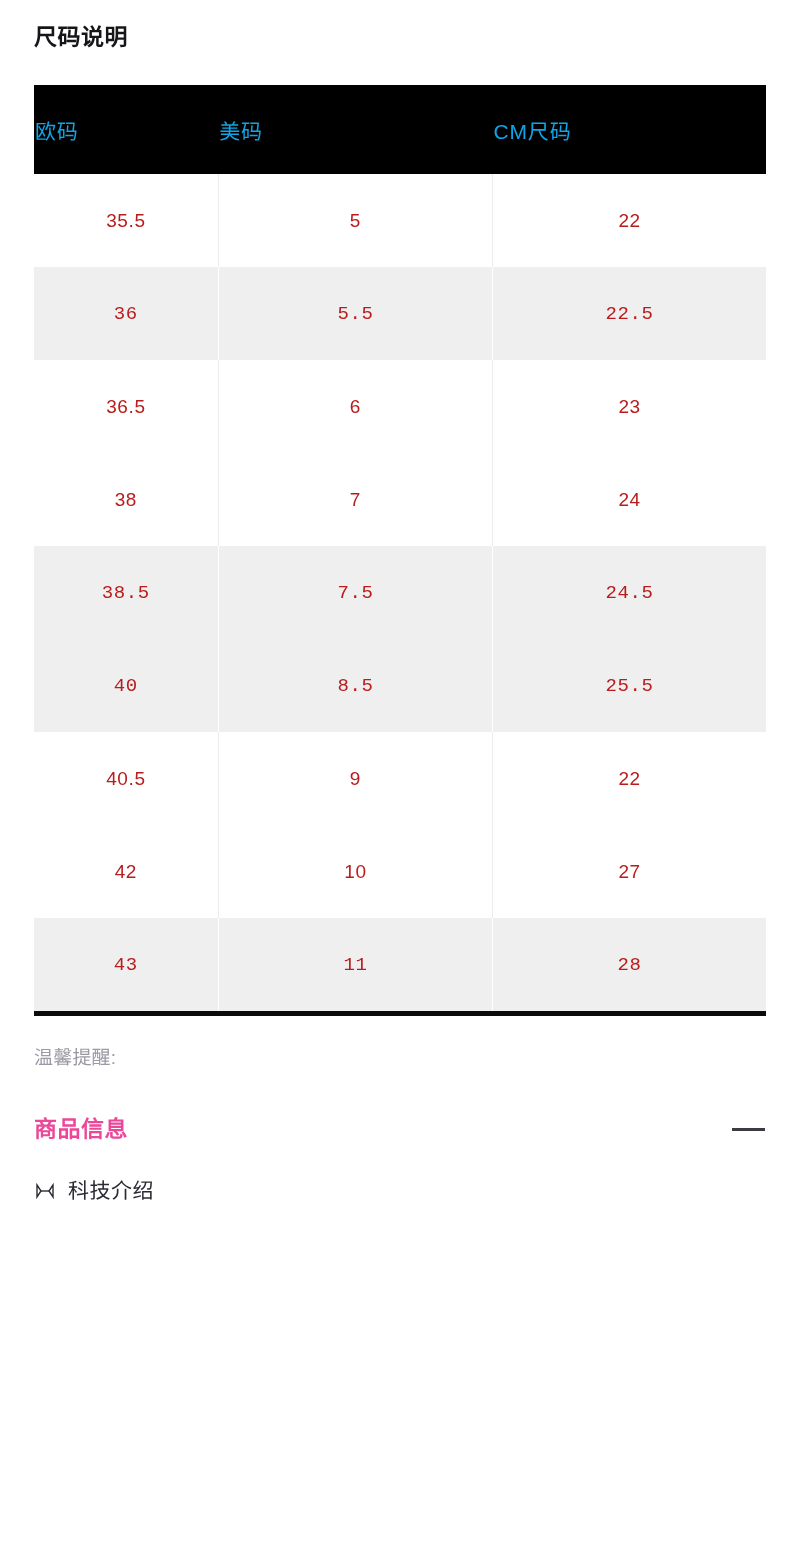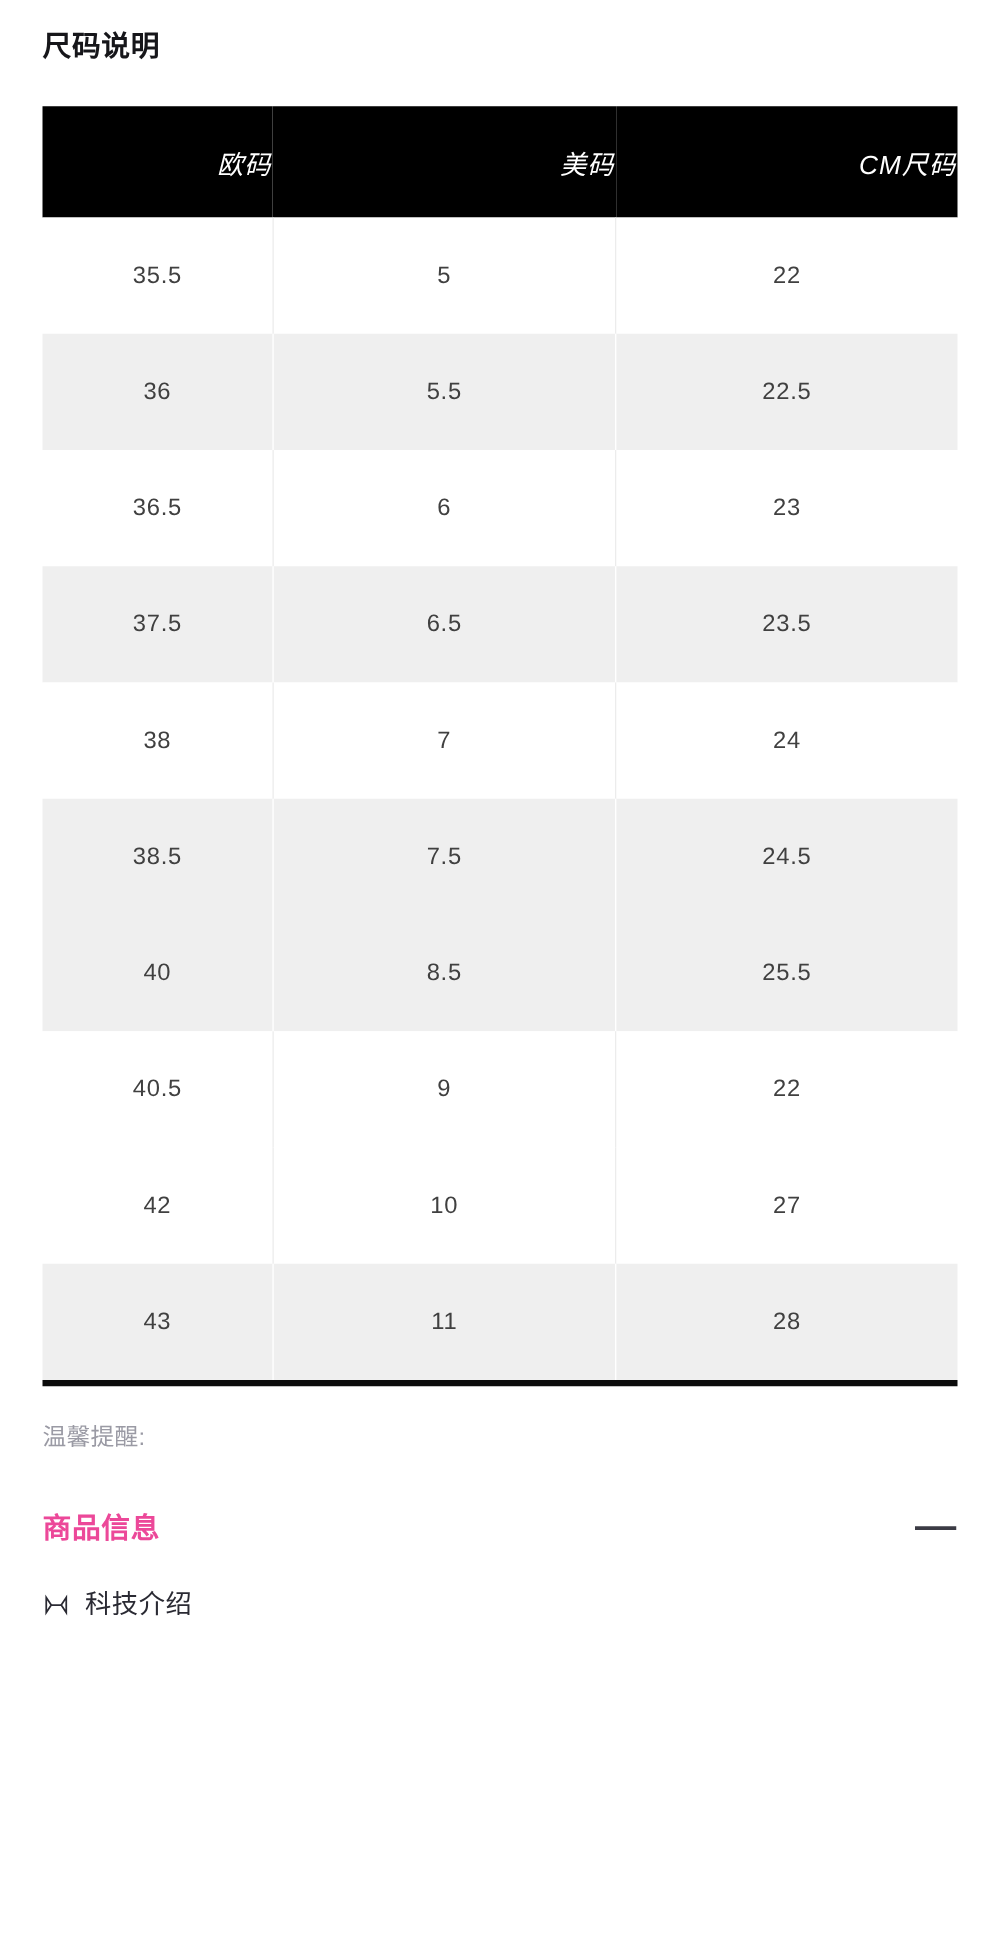--- a/index.html
+++ b/index.html
@@ -50,48 +50,48 @@
     border-collapse: collapse;
     table-layout: fixed;
   }
 
   table.size-table col.c-eu  { width: 184px; }
   table.size-table col.c-us  { width: 274px; }
   table.size-table col.c-cm  { width: 273px; }
 
   table.size-table thead th {
     background: #000000;
-    color: #ffffff;
+    color: #0ea5e9;
     font-size: 21px;
     font-weight: normal;
     height: 87px;
     letter-spacing: 0.8px;
-    text-align: right;
+    text-align: left;
     vertical-align: middle;
     border: 0;
-    font-style: italic;
   }
 
   table.size-table tbody td {
     height: 91px;
     text-align: center;
     vertical-align: middle;
     font-size: 19px;
-    color: #404040;
+    color: #b91c1c;
     letter-spacing: 0.6px;
     border-right: 1px solid #ffffff;
     background: #ffffff;
   }
   table.size-table tbody td:last-child {
     border-right: 0;
   }
 
   table.size-table tbody tr.alt td {
     background: #efefef;
     border-right: 1px solid #ffffff;
+    font-family: Liberation Mono, monospace;
   }
   table.size-table tbody tr.alt td:last-child { border-right: 0; }
 
   table.size-table tbody tr:not(.alt) td {
     border-right: 1px solid #ececec;
   }
   table.size-table tbody tr:not(.alt) td:last-child { border-right: 0; }
 
   
   .notice {
@@ -187,25 +187,20 @@
           </tr>
           <tr class="alt">
             <td>36</td>
             <td>5.5</td>
             <td>22.5</td>
           </tr>
           <tr>
             <td>36.5</td>
             <td>6</td>
             <td>23</td>
-          </tr>
-          <tr class="alt">
-            <td>37.5</td>
-            <td>6.5</td>
-            <td>23.5</td>
           </tr>
           <tr>
             <td>38</td>
             <td>7</td>
             <td>24</td>
           </tr>
           <tr class="alt">
             <td>38.5</td>
             <td>7.5</td>
             <td>24.5</td>

